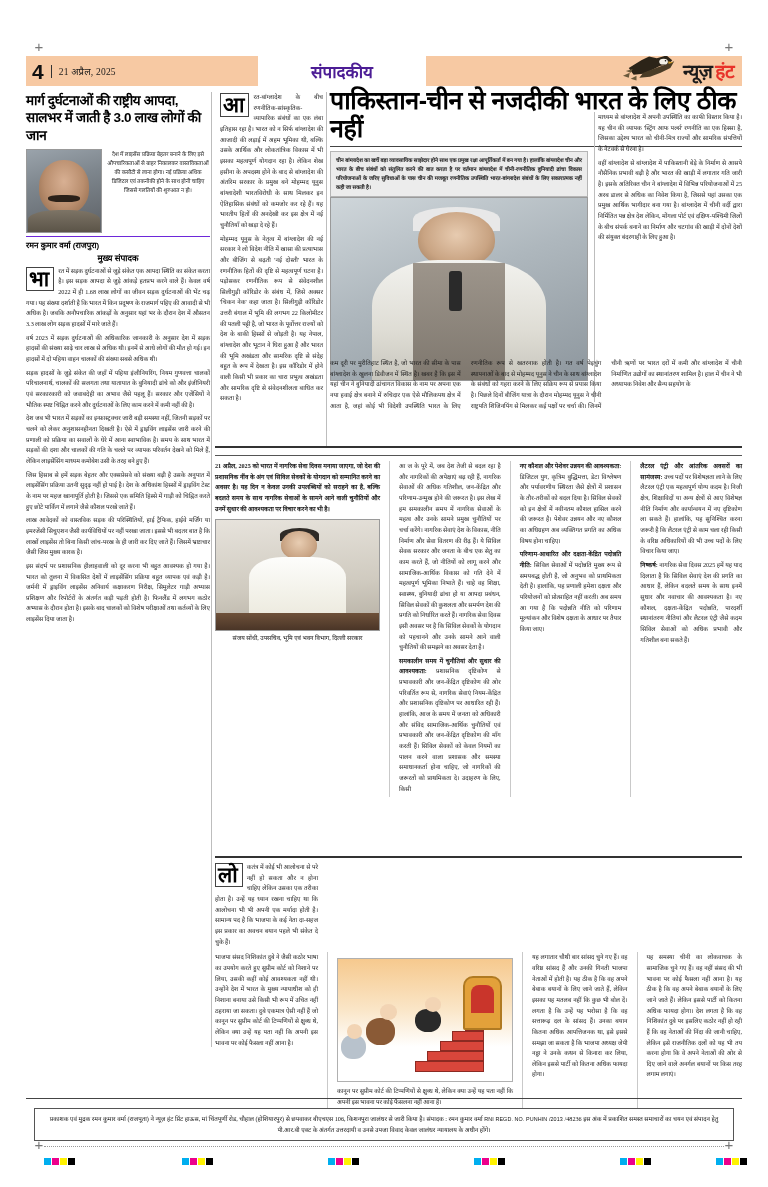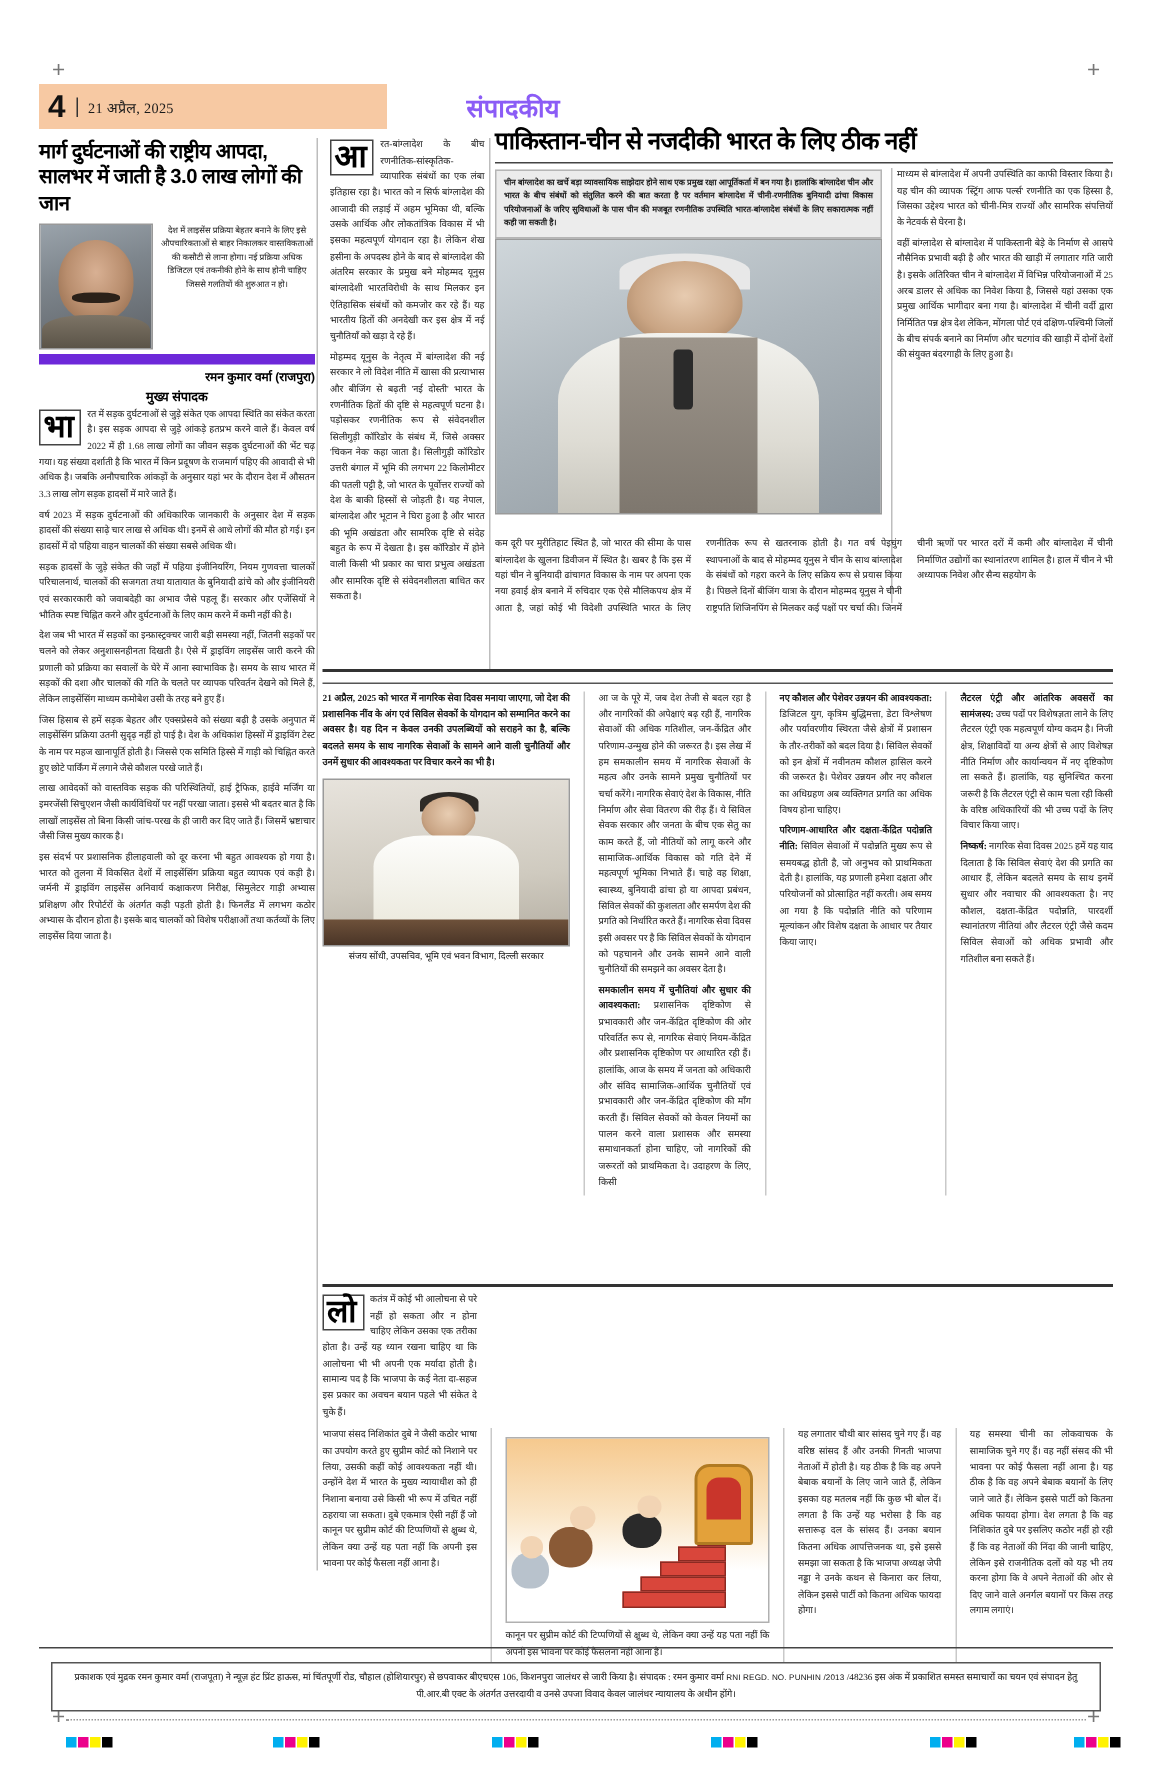--- a/index.html
+++ b/index.html
@@ -52,21 +52,21 @@
   .mh-date {
     border-left: 1.5px solid #333; padding-left: 7px;
     font-size: 9.5px; color: #1a1a1a; letter-spacing: .2px;
   }
   .mh-center {
     flex: 0 0 168px; background: #fff;
     display: flex; align-items: center; justify-content: center;
   }
   .mh-center .secname {
     font-family: "Liberation Sans", sans-serif;
-    font-weight: bold; font-size: 17px; color: #8b5cf6;
+    font-weight: bold; font-size: 17px; color: #4c1d95;
   }
   .mh-right {
     flex: 1 1 auto; background: #f7c9a3; position: relative;
     display: flex; align-items: center; justify-content: flex-end;
     padding-right: 8px; overflow: hidden;
   }
   .logo-wrap { display: flex; align-items: center; gap: 3px; }
   .logo-bird { width: 58px; height: 30px; position: relative; top: -3px; }
   .logo-news {
     font-family: "Liberation Sans", sans-serif; font-weight: bold;
@@ -125,42 +125,42 @@
   .ed-photo .shirt {
     position:absolute; left:2%; bottom:0; width:96%; height:26%;
     background: linear-gradient(180deg,#7d7466,#5b5448);
     border-radius: 44% 44% 0 0;
   }
   .ed-quote {
     font-size: 5.6px; line-height: 1.62; text-align: center; color: #1a1a1a;
     padding: 1px 1px 0 1px;
   }
   .ed-author {
-    text-align: right; font-family: "Liberation Sans", sans-serif;
+    text-align: left; font-family: "Liberation Sans", sans-serif;
     font-weight: bold; font-size: 8px; color: #000;
-    border-top: 7px solid #6d28d9; margin-top: 2px; padding-top: 2px;
+    border-top: 1px solid #6d28d9; margin-top: 2px; padding-top: 2px;
   }
   .ed-role {
     text-align: center; font-family: "Liberation Sans", sans-serif;
     font-weight: bold; font-size: 8.5px; color: #000;
     padding: 2px 0 3px 0;
   }
   .ed-body { column-count: 1; }
 
   
   .col-narrow {
     position: absolute; left: 215px; top: 92px; width: 108px; height: 355px;
     padding-left: 5px;
   }
 
   
   .art1 {
     position: absolute; left: 330px; top: 86px; width: 412px;
   }
-  .art1 .hl { font-size: 16px; line-height: 1.12; }
+  .art1 .hl { font-size: 25px; line-height: 1.12; }
   .art1 .hl-rule { margin-top: 4px; border-top: 1px solid #444; }
   .art1 .stand {
     margin-top: 4px; width: 258px; float: left;
     background: #ececec; border: 1px solid #b5b5b5;
     padding: 4px 5px; font-size: 5.4px; line-height: 1.66;
     text-align: justify; font-weight: bold; color: #222;
   }
   .art1 .photo {
     width: 258px; height: 184px; margin-top: 4px; clear: left;
     border: 1px solid #9a9a9a; position: relative; overflow: hidden;
@@ -327,20 +327,36 @@
       <span style="background:#000"></span>
   </div>
 
   <div class="masthead">
     <div class="mh-left">
       <div class="mh-pageno">4</div>
       <div class="mh-date">21 अप्रैल, 2025</div>
     </div>
     <div class="mh-center">
       <div class="secname">संपादकीय</div>
+    </div>
+    <div class="mh-right">
+      <div class="logo-wrap">
+        <svg class="logo-bird" viewBox="0 0 120 60">
+          <path d="M14 30 L40 14 L56 6 L72 10 L92 4 L104 14 L96 22 L78 26 L62 34 L44 42 L24 44 Z" fill="#2c2418"></path>
+          <path d="M44 40 L70 30 L92 22 L108 16 L100 30 L80 40 L58 48 L36 50 Z" fill="#4a3c26"></path>
+          <ellipse cx="86" cy="17" rx="9" ry="6" fill="#f4f1e8"></ellipse>
+          <circle cx="90" cy="15" r="1.6" fill="#111"></circle>
+          <path d="M96 16 L106 19 L96 21 Z" fill="#d8a22a"></path>
+          <path d="M8 36 L22 32 L18 40 Z" fill="#6b5a3c"></path>
+          <path d="M2 46 L16 40 L14 50 Z" fill="#6b5a3c"></path>
+          <path d="M18 52 L30 46 L30 56 Z" fill="#6b5a3c"></path>
+        </svg>
+        <span class="logo-news">न्यूज़</span>
+        <span class="logo-hunt">हंट</span>
+      </div>
     </div>
   </div>
 
   <div class="col-left">
     <div class="ed-headline">मार्ग दुर्घटनाओं की राष्ट्रीय आपदा, सालभर में जाती है 3.0 लाख लोगों की जान</div>
 
     <div class="ed-photo-row">
       <div class="ed-photo">
         <div class="face"></div>
           <div class="stache"></div>

